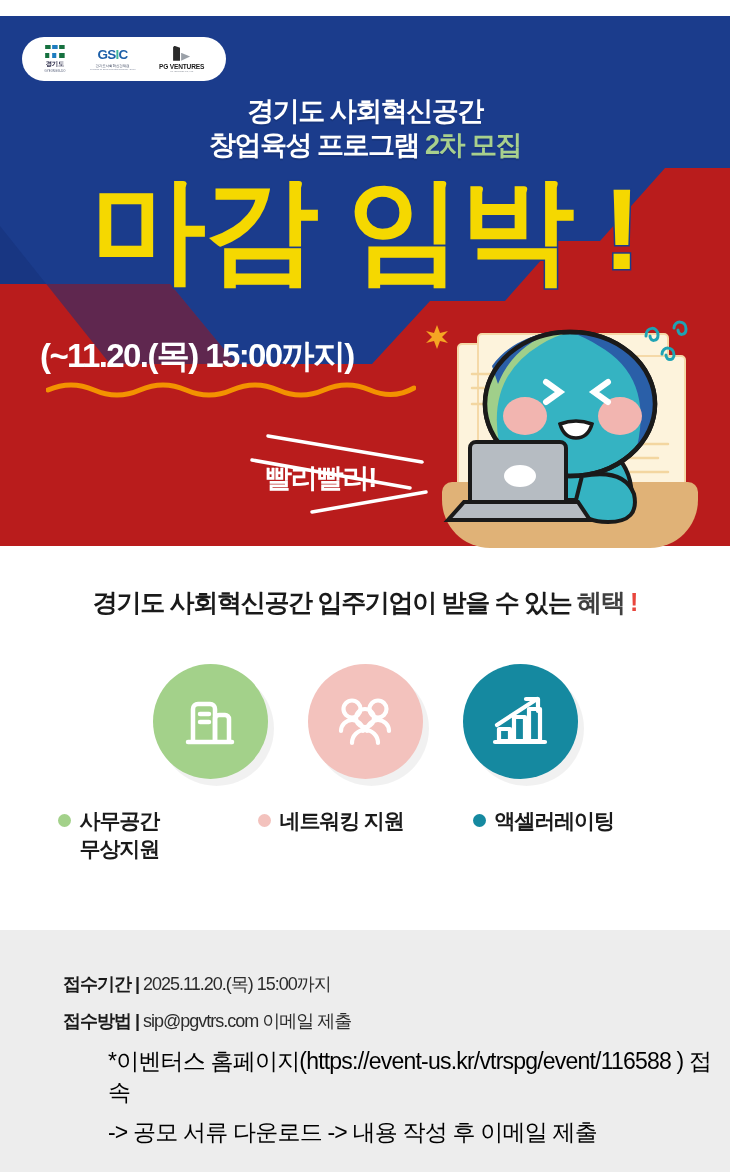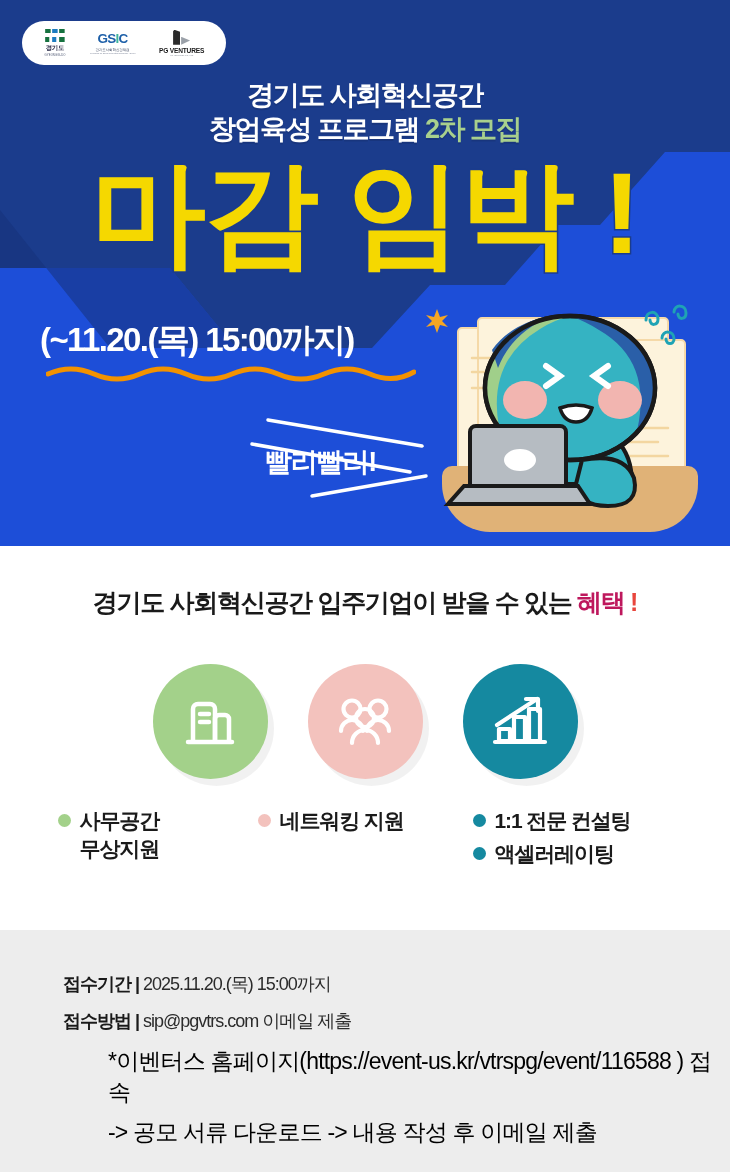--- a/index.html
+++ b/index.html
@@ -7,22 +7,22 @@
   html,body { background:#ffffff; }
   body {
     width:730px; height:1172px;
     font-family:"Liberation Sans","DejaVu Sans",sans-serif;
     overflow:hidden; position:relative;
   }
   .poster { position:relative; width:730px; height:1172px; background:#ffffff; overflow:hidden; }
 
   
   .hero {
-    position:absolute; left:0; top:0; width:730px; height:546px;
-    background:#1d4ed8; overflow:hidden;
+    position:absolute; left:0; top:16px; width:730px; height:546px;
+    background:#b91c1c; overflow:hidden;
   }
   .hero-navy {
     position:absolute; left:0; top:0; width:730px; height:400px;
     background:#1b3c8c;
     clip-path:polygon(0 0, 730px 0, 730px 152px, 665px 152px, 600px 225px,
                       558px 225px, 505px 285px, 430px 285px, 372px 348px,
                       300px 348px, 236px 348px, 170px 268px, 0 268px);
   }
   .hero-navy-deep {
     position:absolute; left:0; top:0; width:730px; height:400px;
@@ -89,21 +89,21 @@
   .hero-lines { position:absolute; left:250px; top:414px; z-index:5; }
 
   .char-wrap { position:absolute; left:420px; top:288px; z-index:4; }
 
   
   .benefits { position:absolute; left:0; top:546px; width:730px; height:384px; background:#ffffff; }
   .benefits-title {
     text-align:center; padding-top:40px;
     font-size:25px; font-weight:bold; color:#1a1a1a; letter-spacing:-1.3px;
   }
-  .benefits-title .hl { color:#be185d; }
+  .benefits-title .hl { color:#404040; }
   .benefits-title .bang { color:#e8453c; }
 
   .icon-row { display:flex; justify-content:center; gap:40px; margin-top:45px; }
   .icon-circle {
     width:115px; height:115px; border-radius:50%;
     display:flex; align-items:center; justify-content:center;
     box-shadow:6px 7px 0 rgba(0,0,0,.055);
   }
 
   .legend-row { display:flex; justify-content:center; gap:20px; margin-top:28px; }
@@ -288,24 +288,20 @@
       </div>
       <div class="legend-col c2">
         <div class="legend-item">
           <span class="dot" style="background:#f3c2bd"></span>
           <span class="legend-text">네트워킹 지원</span>
         </div>
       </div>
       <div class="legend-col c3">
         <div class="legend-item">
           <span class="dot" style="background:#1589a0"></span>
-          <span class="legend-text">1:1 전문 컨설팅</span>
-        </div>
-        <div class="legend-item">
-          <span class="dot" style="background:#1589a0"></span>
           <span class="legend-text">액셀러레이팅</span>
         </div>
       </div>
     </div>
   </section>
 
   <footer class="footer">
     <div class="f-line">
       <span class="lbl">접수기간 |</span><span> 2025.11.20.(목) 15:00까지</span>
     </div>

